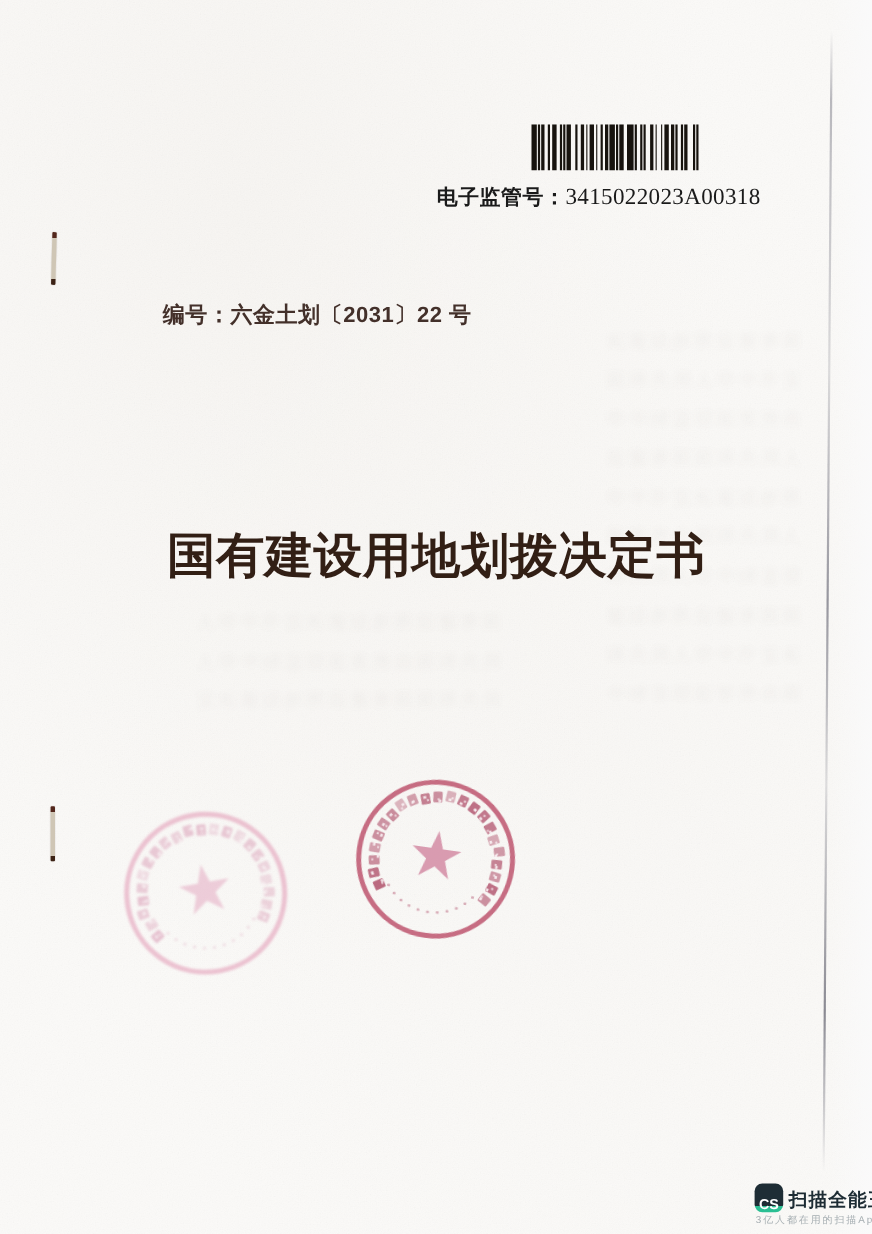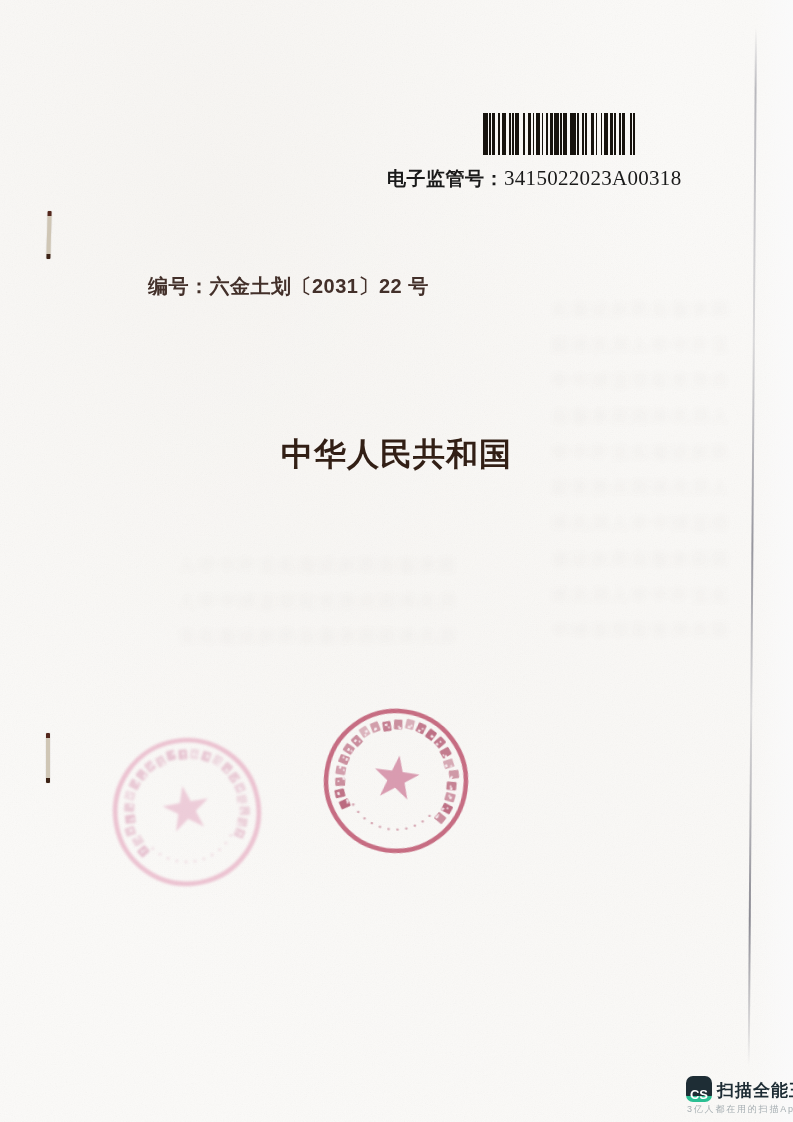--- a/index.html
+++ b/index.html
@@ -38,21 +38,21 @@
     box-shadow:0 0 1px rgba(60,40,25,.4);
   }
   .staple-1{left:47px;top:211px;height:48px;transform:rotate(1.5deg);}
   .staple-2{left:46px;top:733px;height:50px;}
 
   
   .barcode{position:absolute;left:483px;top:113px;width:152px;height:42px;overflow:hidden;white-space:nowrap;font-size:0;}
   .barcode i{display:inline-block;height:100%;background:#17130e;}
   .barcode i.gap{background:transparent;}
 
-  .monitor-line{position:absolute;left:387px;top:166px;color:#1a1a1a;white-space:nowrap;}
+  .monitor-line{position:absolute;left:397px;top:166px;color:#1a1a1a;white-space:nowrap;}
   .monitor-label{font-size:19px;font-weight:700;letter-spacing:.5px;}
   .monitor-num{font-family:"Liberation Serif", serif;font-size:21px;letter-spacing:.3px;}
 
   .doc-number{position:absolute;left:148px;top:273px;font-size:20px;font-weight:600;color:#43302a;letter-spacing:.5px;}
 
   .title-1{position:absolute;left:0;width:100%;top:433px;text-align:center;font-size:32px;font-weight:700;letter-spacing:1px;color:#321f15;}
   .title-2{position:absolute;left:0;width:100%;top:476px;text-align:center;font-size:44px;font-weight:700;letter-spacing:0.5px;color:#321f15;}
 
   .issuer{position:absolute;left:243px;top:853px;font-size:24px;font-weight:700;color:#151515;letter-spacing:.5px;white-space:nowrap;}
 
@@ -104,21 +104,21 @@
   <div class="ghost ghost-2">国有建设用地划拨决定书中华人民共和国自然资源部监制中华人民共和国国有建设用地划拨决定书中华人民共和国自然资源部监制中华人民共和国国有建设用地划拨决定书中华人民共和国自然资源部监制中华人民共和国国有建设用地划拨决定书中华人民共和国自然资源部监制中华人民共和国国有建设用地划拨决定书中华人民共和国自然资源部监制中华人民共和国</div>
 
   <div class="barcode"><i style="width: 4.65px;"></i><i class="gap" style="width: 1.55px;"></i><i style="width: 1.55px;"></i><i class="gap" style="width: 1.55px;"></i><i style="width: 3.1px;"></i><i class="gap" style="width: 3.1px;"></i><i style="width: 1.55px;"></i><i class="gap" style="width: 1.55px;"></i><i style="width: 4.65px;"></i><i class="gap" style="width: 3.1px;"></i><i style="width: 1.55px;"></i><i class="gap" style="width: 1.55px;"></i><i style="width: 1.55px;"></i><i class="gap" style="width: 1.55px;"></i><i style="width: 3.1px;"></i><i class="gap" style="width: 4.65px;"></i><i style="width: 1.55px;"></i><i class="gap" style="width: 3.1px;"></i><i style="width: 3.1px;"></i><i class="gap" style="width: 1.55px;"></i><i style="width: 1.55px;"></i><i class="gap" style="width: 1.55px;"></i><i style="width: 4.65px;"></i><i class="gap" style="width: 1.55px;"></i><i style="width: 1.55px;"></i><i class="gap" style="width: 3.1px;"></i><i style="width: 1.55px;"></i><i class="gap" style="width: 1.55px;"></i><i style="width: 3.1px;"></i><i class="gap" style="width: 1.55px;"></i><i style="width: 4.65px;"></i><i class="gap" style="width: 1.55px;"></i><i style="width: 1.55px;"></i><i class="gap" style="width: 1.55px;"></i><i style="width: 3.1px;"></i><i class="gap" style="width: 3.1px;"></i><i style="width: 6.2px;"></i><i class="gap" style="width: 1.55px;"></i><i style="width: 1.55px;"></i><i class="gap" style="width: 3.1px;"></i><i style="width: 1.55px;"></i><i class="gap" style="width: 1.55px;"></i><i style="width: 1.55px;"></i><i class="gap" style="width: 4.65px;"></i><i style="width: 3.1px;"></i><i class="gap" style="width: 1.55px;"></i><i style="width: 1.55px;"></i><i class="gap" style="width: 3.1px;"></i><i style="width: 1.55px;"></i><i class="gap" style="width: 1.55px;"></i><i style="width: 4.65px;"></i><i class="gap" style="width: 1.55px;"></i><i style="width: 3.1px;"></i><i class="gap" style="width: 1.55px;"></i><i style="width: 1.55px;"></i><i class="gap" style="width: 3.1px;"></i><i style="width: 1.55px;"></i><i class="gap" style="width: 1.55px;"></i><i style="width: 3.1px;"></i><i class="gap" style="width: 4.65px;"></i><i style="width: 1.55px;"></i><i class="gap" style="width: 1.55px;"></i><i style="width: 3.1px;"></i></div>
 
   <div class="monitor-line">
     <span class="monitor-label">电子监管号：</span><span class="monitor-num">3415022023A00318</span>
   </div>
 
   <div class="doc-number">编号：六金土划〔2031〕22 号</div>
 
-  <div class="title-1">中华人民共和国</div>
+  <div class="title-2">国有建设用地划拨决定书</div>
 
   <svg class="seal seal-left" viewBox="0 0 200 200">
       <circle cx="100" cy="100" r="92" fill="none" stroke="#df8fae" stroke-width="6" opacity="0.92"></circle>
       <polygon points="100.0,66.0 107.1,87.3 129.5,87.4 111.4,100.7 118.2,122.1 100.0,109.0 81.8,122.1 88.6,100.7 70.5,87.4 92.9,87.3" fill="#e2a2bd" opacity="0.9"></polygon>
       <rect width="11" height="13" x="-5.5" y="-6.5" rx="1.5" fill="#d184a4" opacity="0.85" transform="translate(36.2 139.9) rotate(-122.0)"></rect>
       <rect width="3.5" height="3" x="-1.2" y="-2.8" fill="#fdf7f9" opacity="0.85" transform="translate(36.2 139.9) rotate(-122.0)"></rect>
       <rect width="2.5" height="2.5" x="-1.6" y="1.8" fill="#fdf7f9" opacity="0.7" transform="translate(36.2 139.9) rotate(-122.0)"></rect>
       <rect width="11" height="13" x="-5.5" y="-6.5" rx="1.5" fill="#d184a4" opacity="0.56" transform="translate(31.6 125.4) rotate(-110.4)"></rect>
       <rect width="3.5" height="3" x="1.8" y="-1.1" fill="#fdf7f9" opacity="0.85" transform="translate(31.6 125.4) rotate(-110.4)"></rect>
       <rect width="2.5" height="2.5" x="0.7" y="2.4" fill="#fdf7f9" opacity="0.7" transform="translate(31.6 125.4) rotate(-110.4)"></rect>

